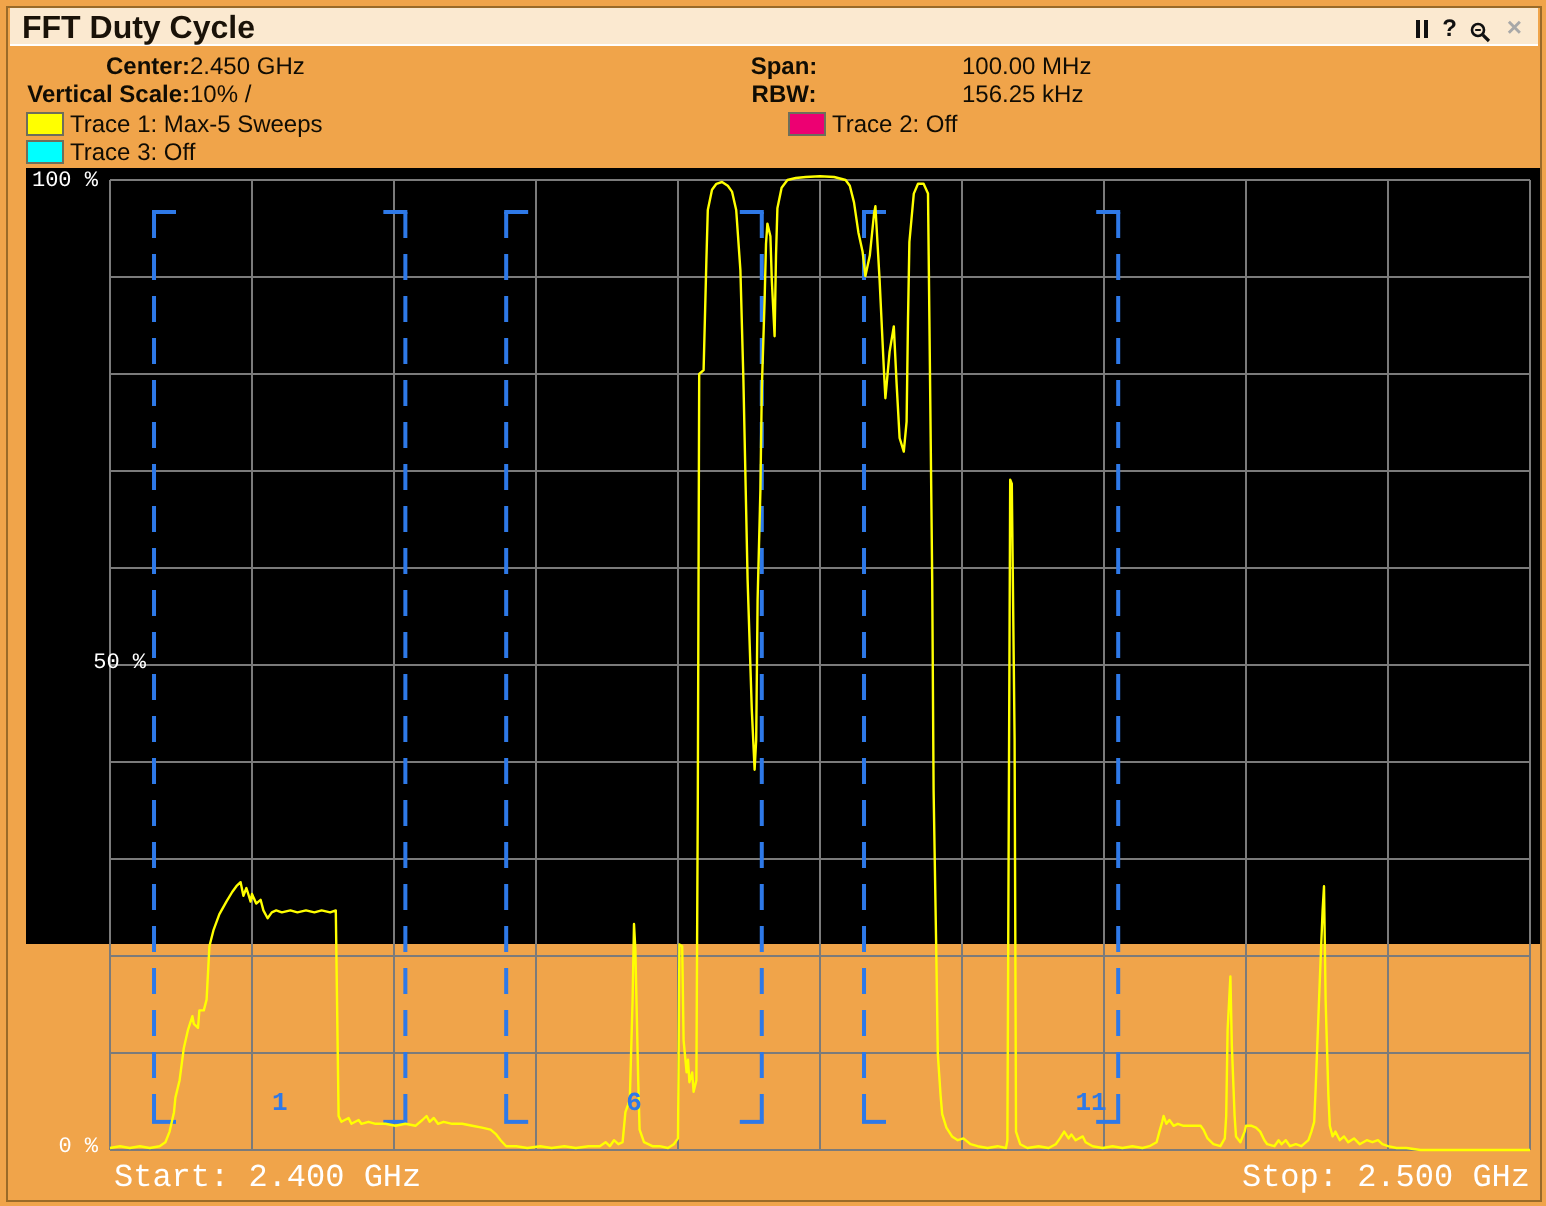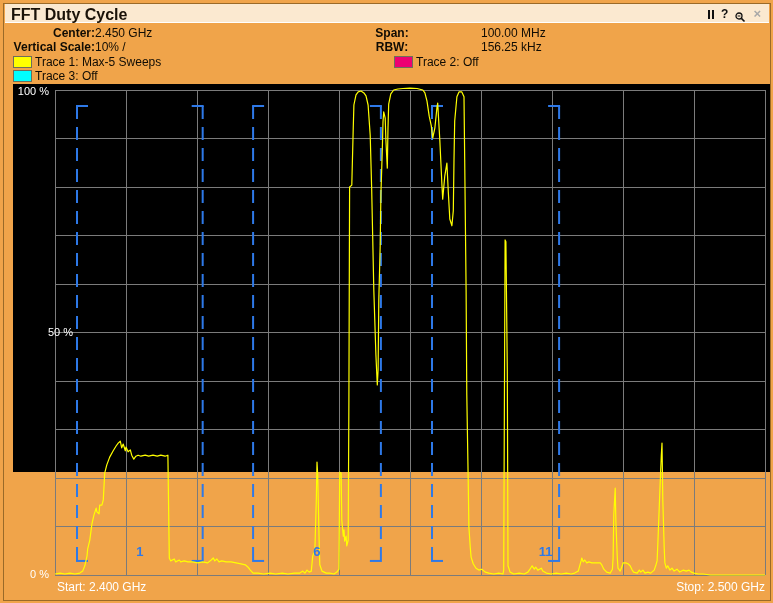--- a/index.html
+++ b/index.html
@@ -17,24 +17,24 @@
   .header{position:absolute;left:13px;top:24px;right:6px;height:60px;background:transparent;
           font-size:12px;color:#100c04;}
   .hdr-row{position:absolute;left:0;right:0;height:14px;}
   .lblL{position:absolute;left:0;width:82px;text-align:right;font-weight:bold;}
   .valL{position:absolute;left:82px;}
   .lblR{position:absolute;left:312px;width:134px;text-align:center;font-weight:bold;}
   .valR{position:absolute;left:468px;}
   .swatch{position:absolute;top:1px;width:17px;height:10px;border:1px solid #6e6e5a;}
   .legend-text{position:absolute;top:0;}
   .panel-bg{position:absolute;left:5px;top:22px;right:4px;height:62px;background:#fbe9d0;z-index:-1;}
-  .chart{position:absolute;left:13px;top:84px;width:757px;height:388px;background:#000;}
+  .chart{position:absolute;left:13px;top:84px;width:757px;height:388px;background:#000;font-family:Liberation Mono, monospace;}
   .chart svg{position:absolute;left:0;top:0;}
   .ylab{position:absolute;left:0;width:36px;text-align:right;color:#fff;font-size:11px;}
-  .xlab{position:absolute;color:#fff;font-size:12px;}
+  .xlab{position:absolute;color:#fff;font-size:16px;}
   .chan-label{position:absolute;width:26px;margin-left:-13px;text-align:center;color:#2e79e8;
               font-weight:bold;font-size:13px;}
 </style>
 </head>
 <body>
 
 <div class="window">
   <div class="panel-bg"></div>
   <div class="frame-line"></div>
 

